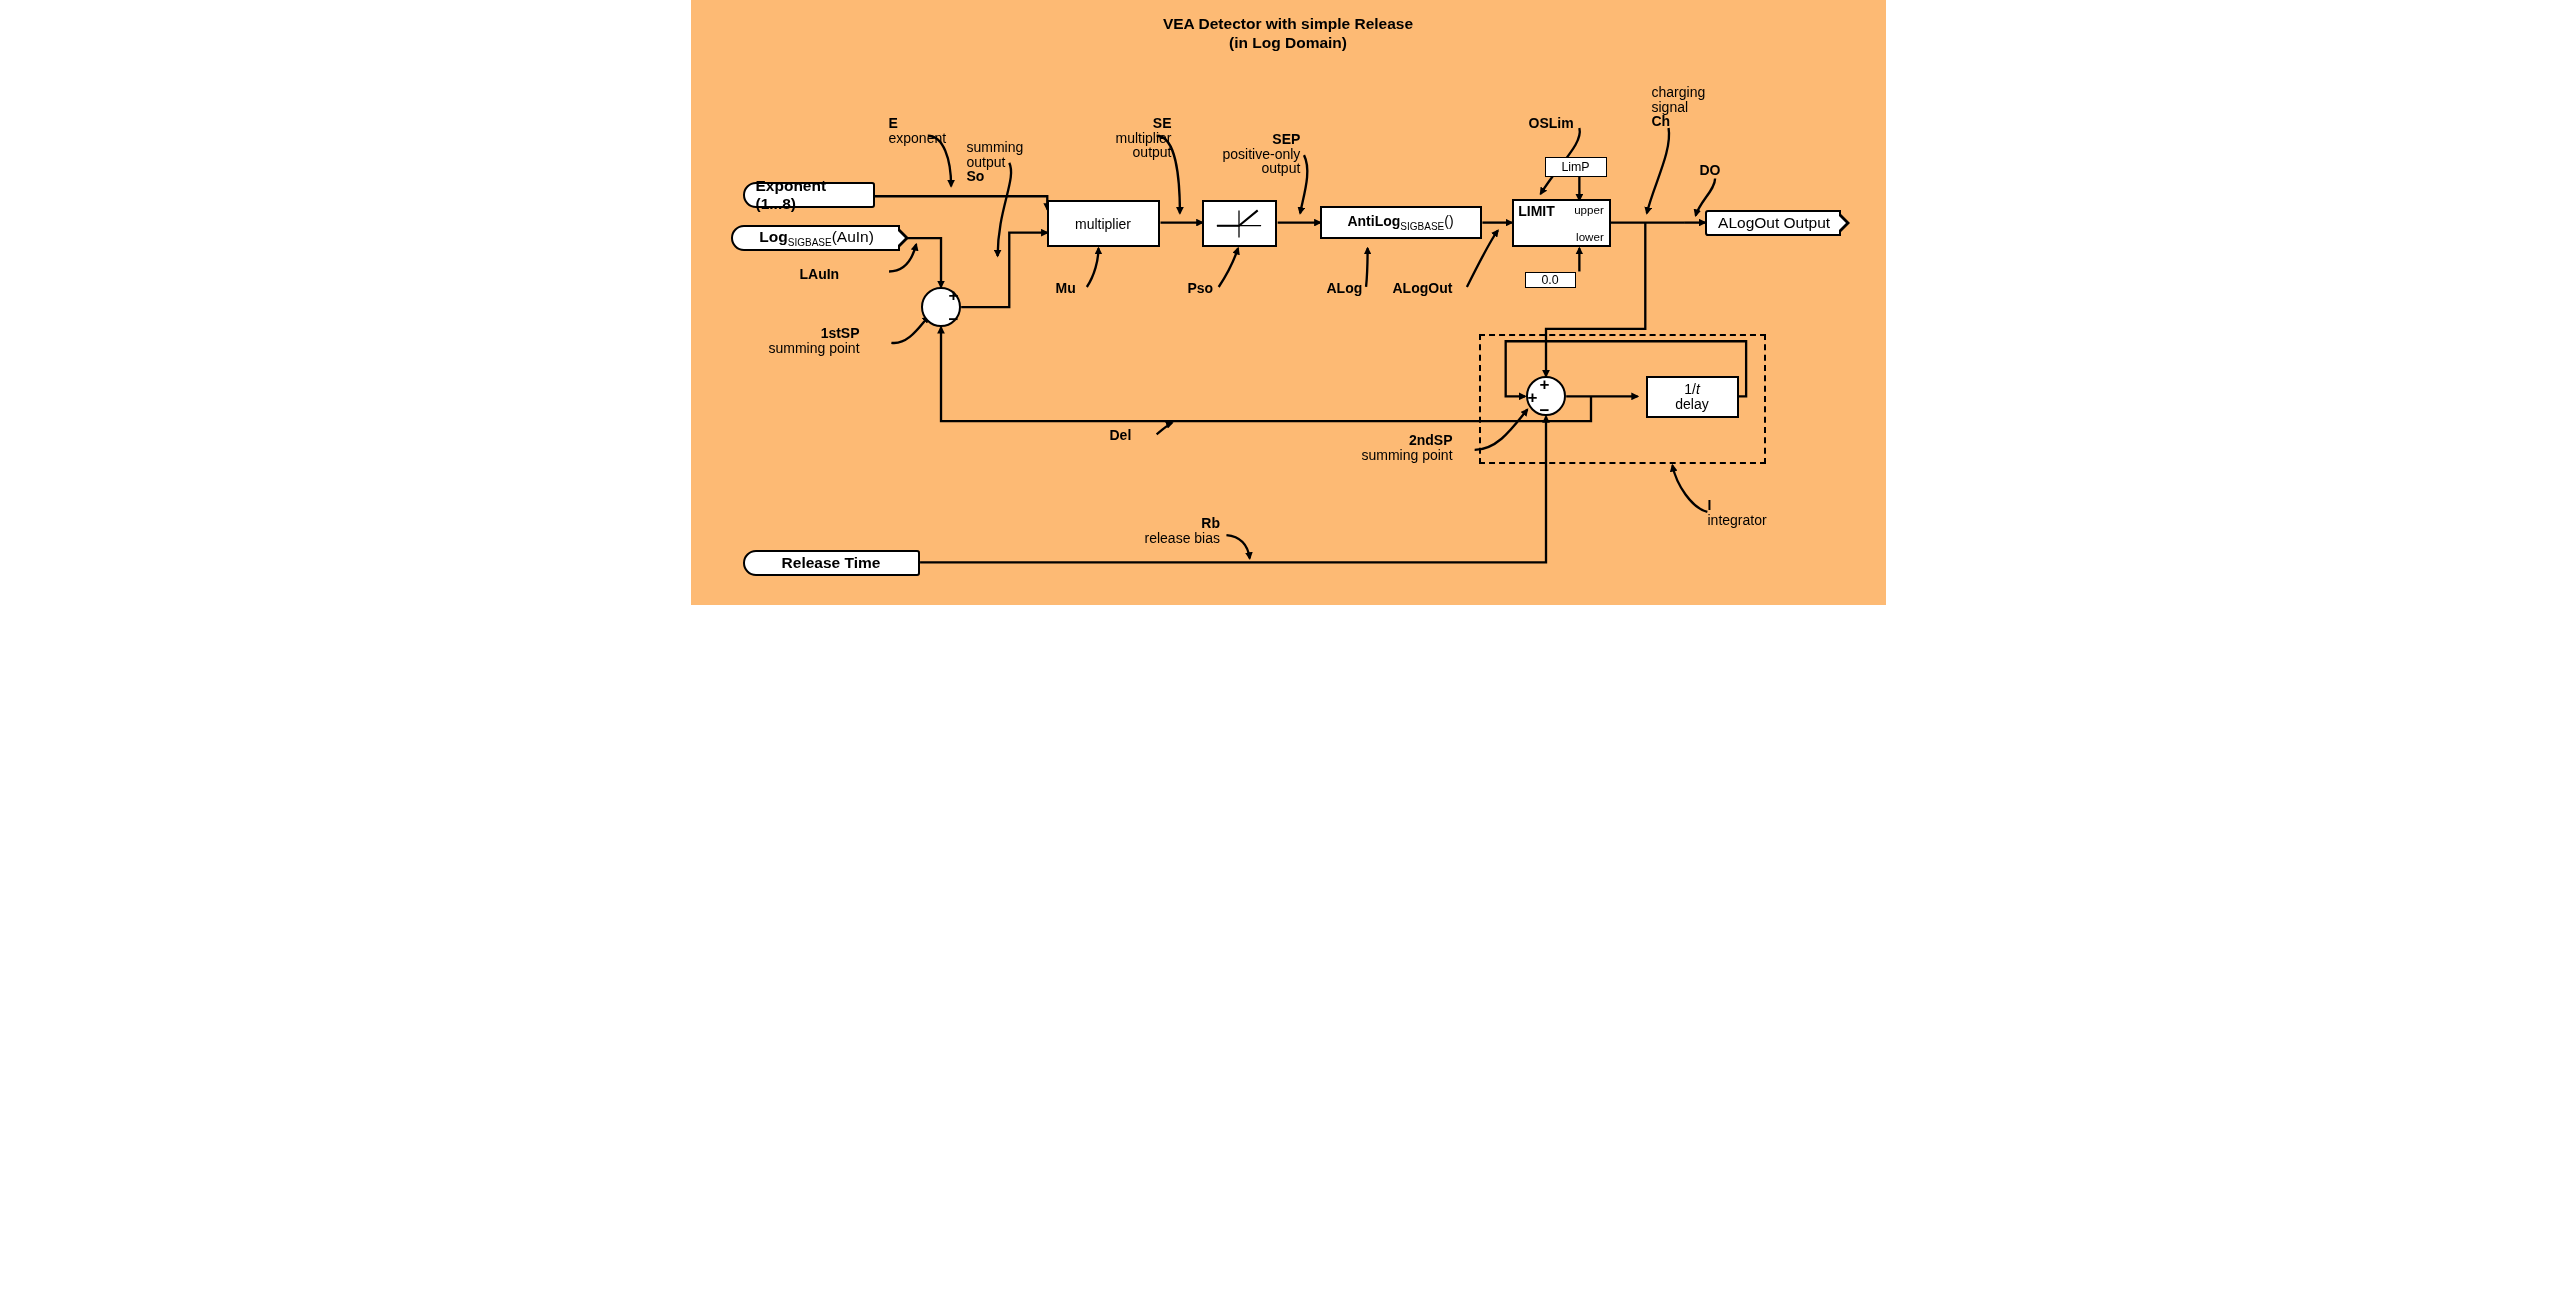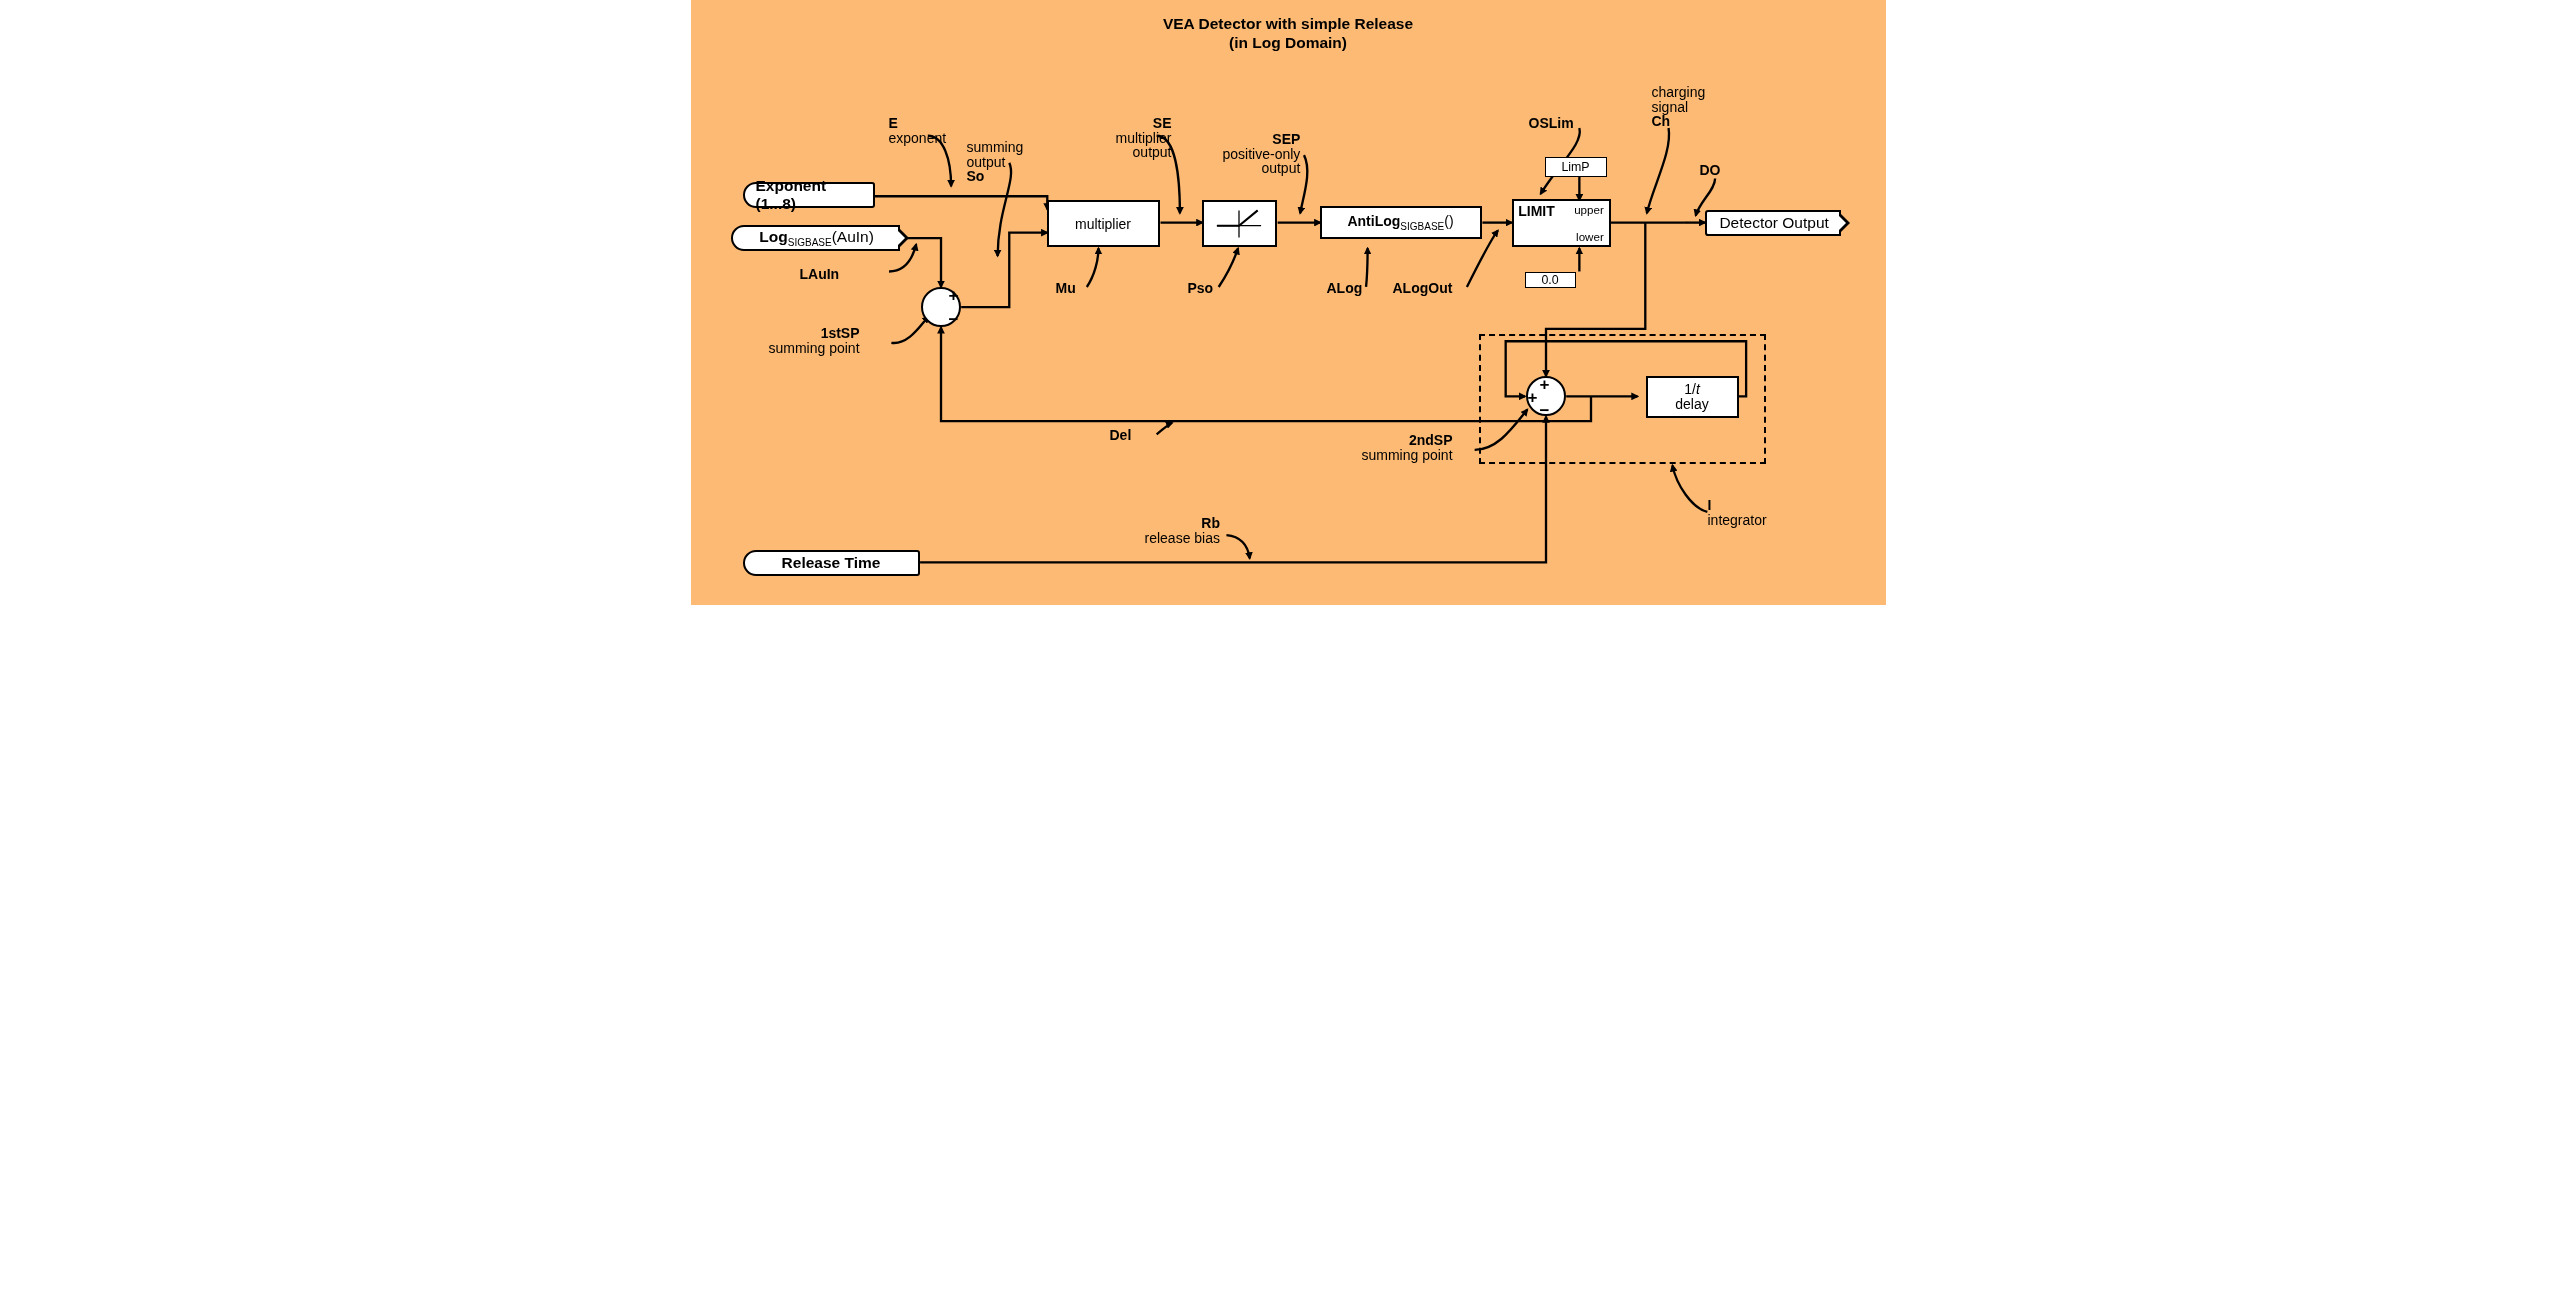--- a/index.html
+++ b/index.html
@@ -258,21 +258,21 @@
 
   <div class="block blockThin" style="left:854px; top:157px; width:62px; height:20px; font-size:12.4px;">
     <span>LimP</span>
   </div>
 
   <div class="block blockThin" style="left:834px; top:272px; width:51px; height:16px; font-size:12.4px;text-align:right;">
     <span>0.0</span>
   </div>
 
   <div class="notchPill right" style="left:1014px; top:210px; width:136px; height:26px; border-top-left-radius:3.1px;border-bottom-left-radius:3.1px;">
-    <span>Detector Output</span>
+    <span>ALogOut Output</span>
   </div>
 
   <div class="dashedBox" style="left:788px; top:334px; width:287px; height:130px;"></div>
 
   <div class="sumCircle" style="left:835px; top:376px;"></div>
   <div class="sumSign" style="left:849px; top:375px;">+</div>
   <div class="sumSign" style="left:837px; top:388px;">+</div>
   <div class="sumSign" style="left:849px; top:401px;">−</div>
 
   <div class="block" style="left:955px; top:376px; width:93px; height:42px; flex-direction:column; line-height:1.05;">

